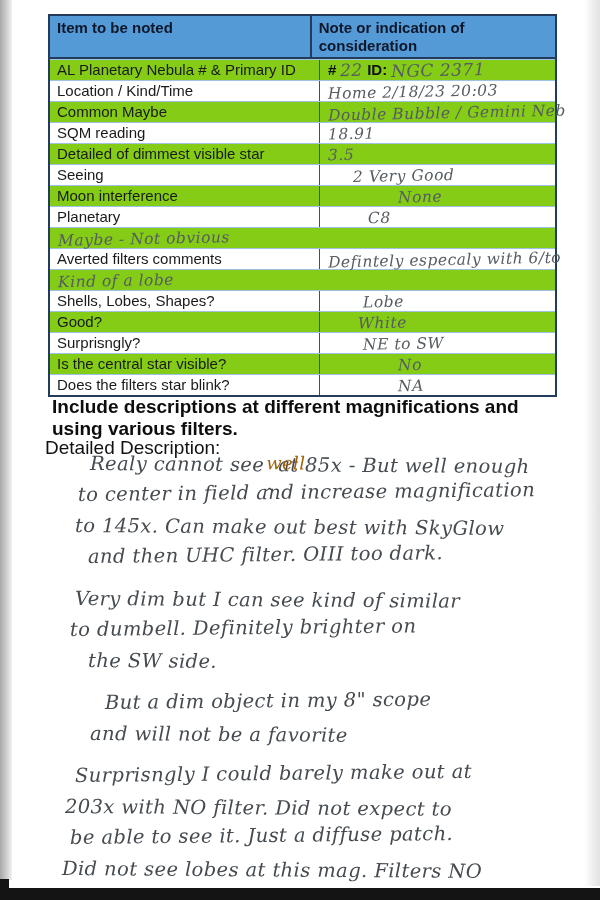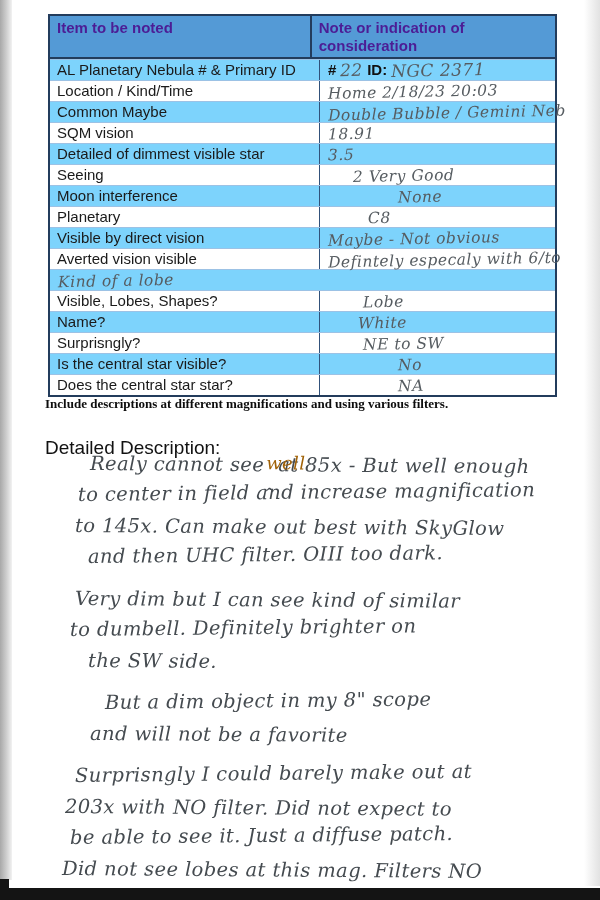--- a/index.html
+++ b/index.html
@@ -31,28 +31,28 @@
   }
 
   
   .obs-table {
     position:absolute; left:48px; top:14px; width:509px;
     border:2px solid #233c5c;
     background:#fff;
   }
   .thead { display:flex; background:#549ad6; border-bottom:2px solid #233c5c; }
   .th {
-    color:#4c1d95; font-weight:bold; font-size:15px; line-height:18px;
+    color:#0f172a; font-weight:bold; font-size:15px; line-height:18px;
     padding:3px 7px 2px 7px; min-height:40px;
   }
   .th.c1 { width:270px; border-right:2px solid #233c5c; }
   .th.c2 { width:251px; }
   .tr { display:flex; height:21px; border-top:1px solid #9cc2e5; }
   .tr:first-of-type { border-top:none; }
-  .tr.shade { background:#7dd3fc; }
+  .tr.shade { background:#84cc16; }
   .td { font-size:15px; line-height:20px; overflow:visible; white-space:nowrap; }
   .td.label { width:270px; padding-left:7px; border-right:1.5px solid #31517a; }
   .td.value { width:235px; padding-left:8px; position:relative; }
 
   
   .hand, .dline, .insert-word {
     font-family:"DejaVu Serif", serif;
     font-style:italic;
     color:#565c61;
   }
@@ -64,22 +64,22 @@
   .td .printed { font-weight:bold; font-size:15px; color:#111; margin-right:4px; }
   .td .hand.big { font-size:17px; }
   .ind25 .hand { margin-left:25px; }
   .ind30 .hand { margin-left:30px; }
   .ind35 .hand { margin-left:35px; }
   .ind40 .hand { margin-left:40px; }
   .ind70 .hand { margin-left:70px; }
 
   
   .bold-note {
-    position:absolute; left:45px; top:396px; width:520px;
-    font-size:13px; font-weight:bold; color:#0d0d0d;font-family:Liberation Serif, serif;
+    position:absolute; left:52px; top:396px; width:520px;
+    font-size:19px; font-weight:bold; color:#0d0d0d;
   }
   .dd-label {
     position:absolute; left:45px; top:437px;
     font-size:19px; color:#111;
   }
 
   .description { position:absolute; left:45px; top:448px; width:540px; }
   .dline {
     font-size:19.5px; line-height:31px; color:#454b50;
     letter-spacing:.4px; white-space:nowrap;
@@ -124,68 +124,67 @@
 
   <div class="tr">
     <div class="td label">Location / Kind/Time</div>
     <div class="td value"><span class="hand">Home 2/18/23 20:03</span></div>
   </div>
   <div class="tr shade">
     <div class="td label">Common Maybe</div>
     <div class="td value"><span class="hand">Double Bubble / Gemini Neb</span></div>
   </div>
   <div class="tr">
-    <div class="td label">SQM vision</div>
+    <div class="td label">SQM reading</div>
     <div class="td value"><span class="hand">18.91</span></div>
   </div>
   <div class="tr shade">
     <div class="td label">Detailed of dimmest visible star</div>
     <div class="td value"><span class="hand">3.5</span></div>
   </div>
   <div class="tr ind25">
     <div class="td label">Seeing</div>
     <div class="td value"><span class="hand">2 Very Good</span></div>
   </div>
   <div class="tr shade ind70">
     <div class="td label">Moon interference</div>
     <div class="td value"><span class="hand">None</span></div>
   </div>
   <div class="tr ind40">
     <div class="td label">Planetary</div>
     <div class="td value"><span class="hand">C8</span></div>
   </div>
   <div class="tr shade">
-    <div class="td label">Visible by direct vision</div>
     <div class="td value"><span class="hand">Maybe - Not obvious</span></div>
   </div>
   <div class="tr">
-    <div class="td label">Averted vision visible</div>
+    <div class="td label">Averted filters comments</div>
     <div class="td value"><span class="hand">Defintely especaly with 6/to</span></div>
   </div>
   <div class="tr shade">
     <div class="td value"><span class="hand">Kind of a lobe</span></div>
   </div>
   <div class="tr ind35">
-    <div class="td label">Visible, Lobes, Shapes?</div>
+    <div class="td label">Shells, Lobes, Shapes?</div>
     <div class="td value"><span class="hand">Lobe</span></div>
   </div>
   <div class="tr shade ind30">
-    <div class="td label">Name?</div>
+    <div class="td label">Good?</div>
     <div class="td value"><span class="hand">White</span></div>
   </div>
   <div class="tr ind35">
     <div class="td label">Surprisngly?</div>
     <div class="td value"><span class="hand">NE to SW</span></div>
   </div>
   <div class="tr shade ind70">
     <div class="td label">Is the central star visible?</div>
     <div class="td value"><span class="hand">No</span></div>
   </div>
   <div class="tr ind70">
-    <div class="td label">Does the central star star?</div>
+    <div class="td label">Does the filters star blink?</div>
     <div class="td value"><span class="hand">NA</span></div>
   </div>
 </div>
 
 <p class="bold-note">Include descriptions at different magnifications and using various filters.</p>
 <span class="dd-label">Detailed Description:</span>
 
 <div class="description">
   <div class="dline i1"><span>Realy cannot see</span><span class="insert"><span class="insert-word">well</span><span class="caret">^</span></span><span>at 85x - But well enough</span></div>
   <div class="dline i2">to center in field and increase magnification</div>

